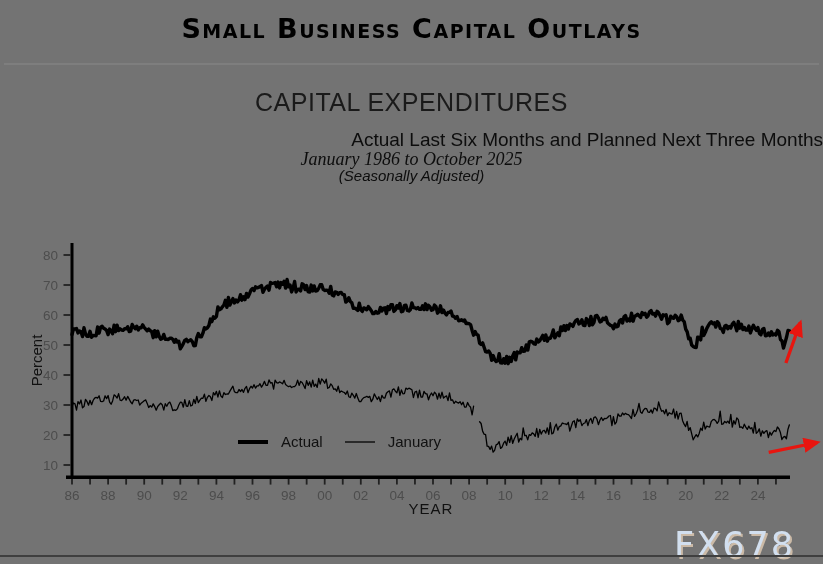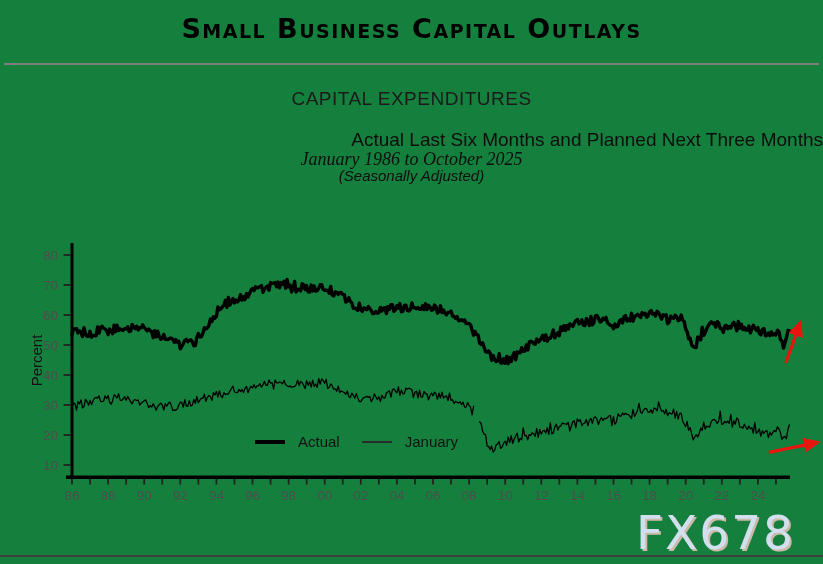--- a/index.html
+++ b/index.html
@@ -1,35 +1,35 @@
 <!DOCTYPE html>
 <html><head>
 <meta charset="utf-8">
 <style>
   html,body{margin:0;padding:0;background:#fff;}
-  .page{position:relative;width:823px;height:564px;background:#15803d;overflow:hidden;
+  .page{position:relative;width:823px;height:564px;background:#737373;overflow:hidden;
         font-family:"Liberation Sans",sans-serif;color:#111;}
   .abs{position:absolute;}
   .center{left:0;right:0;text-align:center;}
   .main-title{top:13px;font-family:"DejaVu Sans",sans-serif;font-weight:800;font-size:27px;
               font-variant:small-caps;letter-spacing:1.5px;color:#000;}
   .rule-top{top:63px;left:4px;width:815px;height:2px;background:#7e7e7e;}
-  .chart-heading{top:88px;font-size:19px;letter-spacing:.5px;color:#1a1a1a;}
+  .chart-heading{top:88px;font-size:25px;letter-spacing:.5px;color:#1a1a1a;}
   .subtitle{top:129px;font-size:19px;color:#0d0d0d;text-align:right;}
   .date-range{top:149px;font-size:18px;font-style:italic;color:#0d0d0d;font-family:Liberation Serif, serif;}
   .adjustment{top:167px;font-size:15px;font-style:italic;color:#0d0d0d;}
   .chart-svg{left:0;top:0;width:823px;height:564px;}
   .ylabel{left:-15px;top:352px;width:102px;text-align:center;font-size:15px;color:#111;
           transform:rotate(-90deg);}
   .xlabel{left:72px;width:718px;top:500px;text-align:center;font-size:15px;letter-spacing:1px;color:#111;}
-  .legend{top:433px;left:255px;display:flex;align-items:center;font-size:15px;color:#111;}
+  .legend{top:433px;left:238px;display:flex;align-items:center;font-size:15px;color:#111;}
   .swatch-thick{width:30px;height:4px;background:#000;margin-right:13px;}
   .swatch-thin{width:30px;height:2px;background:#2a2a2a;margin-right:13px;}
   .legend-label-actual{margin-right:22px;}
-  .watermark{right:28px;top:505px;font-family:"DejaVu Sans",sans-serif;font-size:47px;
+  .watermark{right:28px;top:525px;font-family:"DejaVu Sans",sans-serif;font-size:35px;
              letter-spacing:2px;color:#d2dfef;text-shadow:2px 2px 0 #cbbaa7;}
   .rule-bottom{left:0;width:823px;top:555px;height:2px;background:#3f3f3f;}
 </style>
 </head>
 <body>
 
 <div class="page">
 
   <div class="abs center main-title">Small Business Capital Outlays</div>
 
@@ -135,20 +135,21 @@
         <path d="M479.6 421.8L481.1 423.5L482.6 431.1L484.1 434.2L485.6 434.7L487.1 446.2L488.6 446.4L490.1 449.5L491.6 446.1L493.1 452.2L494.6 450.3L496.1 444.8L497.6 444.1L499.1 441.6L500.6 448.4L502.1 447.1L503.6 443.2L505.1 441.1L506.6 445.4L508.1 437.1L509.7 442.5L511.2 435.7L512.7 443.3L514.2 439.0L515.7 436.0L517.2 433.3L518.7 442.1L520.2 438.3L521.7 439.9L523.2 427.9L524.7 435.6L526.2 435.3L527.7 439.9L529.2 434.6L530.7 435.4L532.2 432.9L533.7 433.9L535.2 436.4L536.7 428.5L538.2 437.4L539.7 429.3L541.2 434.1L542.7 431.0L544.2 430.2L545.8 433.1L547.3 427.8L548.8 434.3L550.3 422.6L551.8 433.9L553.3 433.0L554.8 427.0L556.3 424.1L557.8 430.2L559.3 426.6L560.8 425.9L562.3 423.0L563.8 423.6L565.3 423.9L566.8 424.6L568.3 422.4L569.8 431.1L571.3 426.3L572.8 421.8L574.3 420.8L575.8 427.7L577.3 418.8L578.8 421.4L580.3 419.8L581.9 425.7L583.4 423.5L584.9 423.0L586.4 419.6L587.9 425.6L589.4 420.4L590.9 418.4L592.4 423.4L593.9 417.6L595.4 416.8L596.9 419.0L598.4 424.7L599.9 420.3L601.4 417.5L602.9 420.5L604.4 418.5L605.9 418.6L607.4 417.7L608.9 416.0L610.4 415.5L611.9 425.7L613.4 416.7L614.9 424.1L616.4 422.1L618.0 413.9L619.5 416.0L621.0 416.1L622.5 413.0L624.0 414.8L625.5 413.3L627.0 414.4L628.5 414.6L630.0 416.4L631.5 418.5L633.0 409.3L634.5 416.3L636.0 414.0L637.5 410.3L639.0 403.3L640.5 411.9L642.0 413.2L643.5 410.1L645.0 408.5L646.5 408.6L648.0 412.1L649.5 412.3L651.0 409.9L652.5 413.1L654.1 408.0L655.6 408.6L657.1 410.9L658.6 402.0L660.1 407.4L661.6 411.3L663.1 410.5L664.6 413.8L666.1 409.3L667.6 415.7L669.1 412.7L670.6 413.6L672.1 414.0L673.6 409.0L675.1 418.0L676.6 411.3L678.1 419.2L679.6 413.3L681.1 413.1L682.6 420.7L684.1 424.2L685.6 426.6L687.1 421.4L688.6 430.4L690.2 427.6L691.7 433.8L693.2 439.8L694.7 437.0L696.2 434.6L697.7 436.9L699.2 433.4L700.7 428.2L702.2 430.5L703.7 422.1L705.2 429.0L706.7 426.1L708.2 426.7L709.7 427.1L711.2 421.6L712.7 419.9L714.2 419.4L715.7 420.7L717.2 423.4L718.7 421.2L720.2 411.1L721.7 424.3L723.2 423.8L724.7 421.4L726.3 422.8L727.8 421.1L729.3 423.4L730.8 414.3L732.3 427.1L733.8 420.7L735.3 424.2L736.8 417.8L738.3 419.6L739.8 427.3L741.3 426.9L742.8 428.4L744.3 424.2L745.8 427.1L747.3 429.4L748.8 426.1L750.3 428.7L751.8 427.7L753.3 433.2L754.8 422.4L756.3 433.4L757.8 431.9L759.3 428.9L760.8 436.2L762.4 430.8L763.9 433.4L765.4 431.4L766.9 430.7L768.4 437.7L769.9 432.2L771.4 435.1L772.9 432.3L774.4 430.4L775.9 431.5L777.4 427.0L778.9 428.7L780.4 432.6L781.9 439.5L783.4 437.1L784.9 436.4L786.4 438.8L787.9 429.5L789.4 424.8" fill="none" stroke="#000" stroke-width="1.3" stroke-linejoin="round" stroke-linecap="round"></path>
       </g>
     <g id="g-arrows">
         <line x1="785.8774999999993" y1="363" x2="800.3174999999984" y2="322.5" stroke="#e8150f" stroke-width="3.3" marker-end="url(#arrowhead)"></line>
         <line x1="768.7299999999984" y1="452.4" x2="817.4649999999992" y2="442.5" stroke="#e8150f" stroke-width="3.3" marker-end="url(#arrowhead)"></line>
       </g>
   </svg>
 
   <div class="abs ylabel">Percent</div>
 
+  <div class="abs xlabel">YEAR</div>
 
   <div class="abs legend">
     <span class="swatch-thick"></span>
     <span class="legend-label-actual">Actual</span>
     <span class="swatch-thin"></span>
     <span>January</span>
   </div>
 
   <div class="abs watermark">FX678</div>
 

